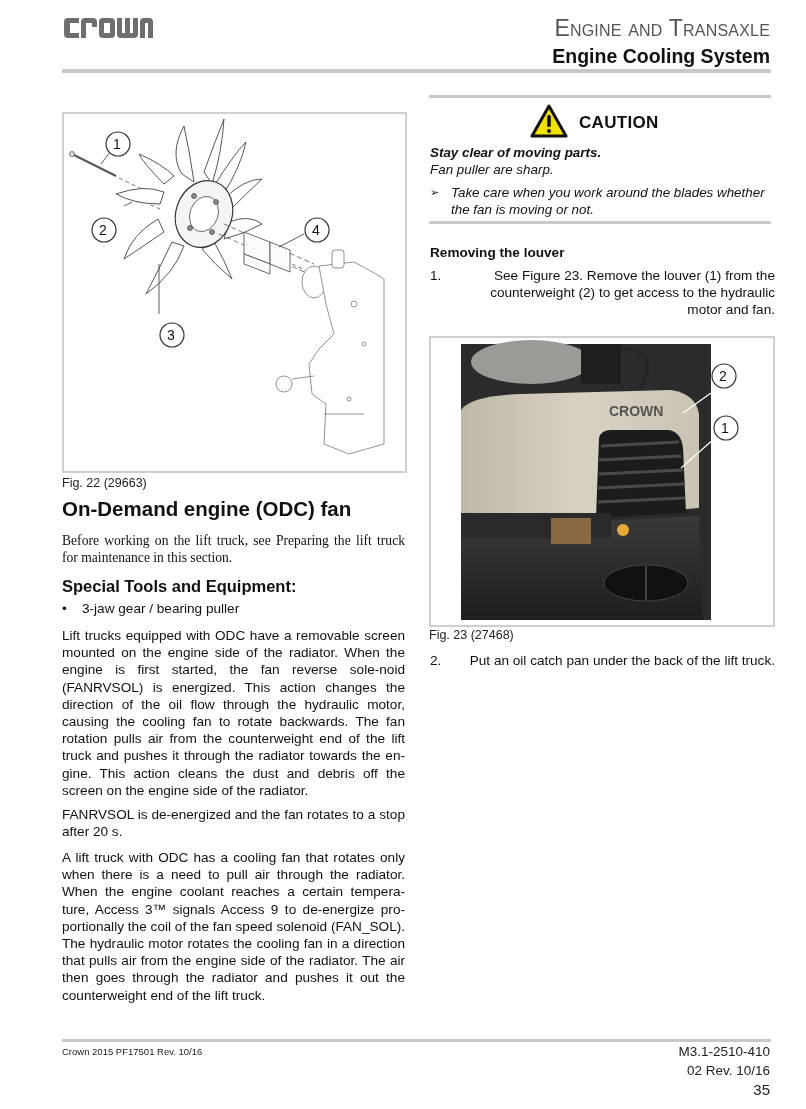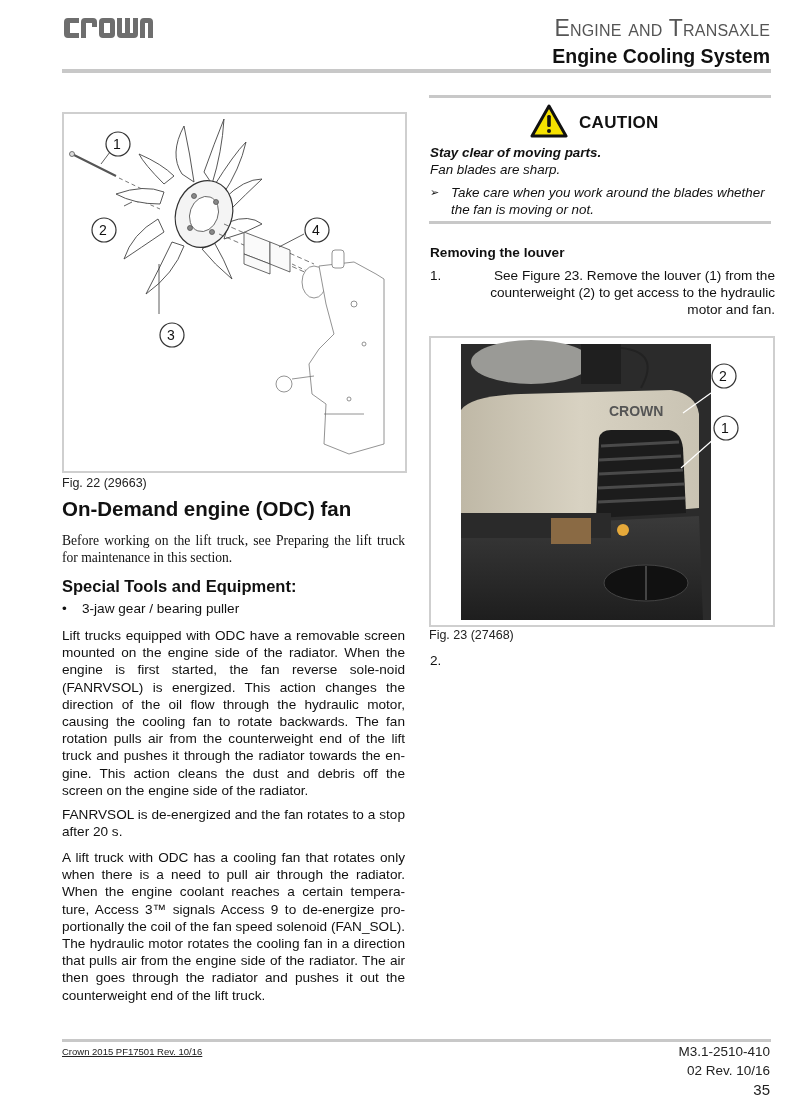--- a/index.html
+++ b/index.html
@@ -35,21 +35,21 @@
 
     .h-louver { left: 430px; top: 245px; font-size: 13.6px; font-weight: bold; }
     .step { font-size: 13.6px; line-height: 17.2px; }
     .step .num { position: absolute; left: 0; top: 0; }
     .step .txt { position: absolute; left: 25px; top: 0; width: 320px; text-align: right; }
 
     .fig23 { left: 429px; top: 336px; width: 342px; height: 287px; border: 2px solid #cfcfcf; background: #fff; }
 
     
     .ftr-rule { left: 62px; top: 1039px; width: 709px; height: 3px; background: #c8c8c8; }
-    .ftr-left { left: 62px; top: 1046px; font-size: 9.5px; color: #222; text-decoration: underline; }
+    .ftr-left { left: 62px; top: 1046px; font-size: 9.5px; color: #222; }
     .ftr-r1 { right: 36px; top: 1044px; font-size: 13.5px; color: #222; }
     .ftr-r2 { right: 36px; top: 1063px; font-size: 13.5px; color: #222; }
     .ftr-r3 { right: 36px; top: 1081px; font-size: 15px; color: #222; }
 
     .callout circle { fill: #fff; stroke: #333; stroke-width: 1.2; }
     .callout text { font-family: "Liberation Sans", sans-serif; font-size: 14px; fill: #111; }
   </style>
 </head>
 <body>
 
@@ -154,21 +154,21 @@
 <div class="abs para" style="top:849px;">A lift truck with ODC has a cooling fan that rotates only when there is a need to pull air through the radiator. When the engine coolant reaches a certain tempera-ture, Access 3™ signals Access 9 to de-energize pro-portionally the coil of the fan speed solenoid (FAN_SOL). The hydraulic motor rotates the cooling fan in a direction that pulls air from the engine side of the radiator. The air then goes through the radiator and pushes it out the counterweight end of the lift truck.</div>
 
 <div class="abs caution-rule-top"></div>
 <svg class="abs caution-icon" viewBox="0 0 38 34">
   <path d="M19 2 L36 32 L2 32 Z" fill="#f5e100" stroke="#111" stroke-width="3" stroke-linejoin="round"></path>
   <rect x="17.2" y="11" width="3.6" height="12" rx="1.5" fill="#111"></rect>
   <circle cx="19" cy="27" r="2" fill="#111"></circle>
 </svg>
 <div class="abs caution-title">CAUTION</div>
 <div class="abs caution-l1">Stay clear of moving parts.</div>
-<div class="abs caution-l2">Fan blades are sharp.</div>
+<div class="abs caution-l2">Fan puller are sharp.</div>
 <div class="abs caution-bullet">
   <span class="arrow">➢</span>
   <span class="txt">Take care when you work around the blades whether the fan is moving or not.</span>
 </div>
 <div class="abs caution-rule-bot"></div>
 
 <div class="abs h-louver">Removing the louver</div>
 <div class="abs step" style="left:430px; top:267px; width:345px; height:52px;">
   <span class="num">1.</span>
   <span class="txt">See Figure 23. Remove the louver (1) from the counterweight (2) to get access to the hydraulic motor and fan.</span>
@@ -219,19 +219,20 @@
       <circle cx="293" cy="38" r="12"></circle>
         <text x="288" y="43">2</text>
       <circle cx="295" cy="90" r="12"></circle>
         <text x="290" y="95">1</text>
     </g>
   </svg>
 </div>
 <div class="abs caption" style="left:429px; top:628px;">Fig. 23 (27468)</div>
 <div class="abs step" style="left:430px; top:652px; width:345px; height:20px;">
   <span class="num">2.</span>
+  <span class="txt">Put an oil catch pan under the back of the lift truck.</span>
 </div>
 
 <div class="abs ftr-rule"></div>
 <div class="abs ftr-left">Crown 2015 PF17501 Rev. 10/16</div>
 <div class="abs ftr-r1">M3.1-2510-410</div>
 <div class="abs ftr-r2">02 Rev. 10/16</div>
 <div class="abs ftr-r3">35</div>
 
 </body></html>

